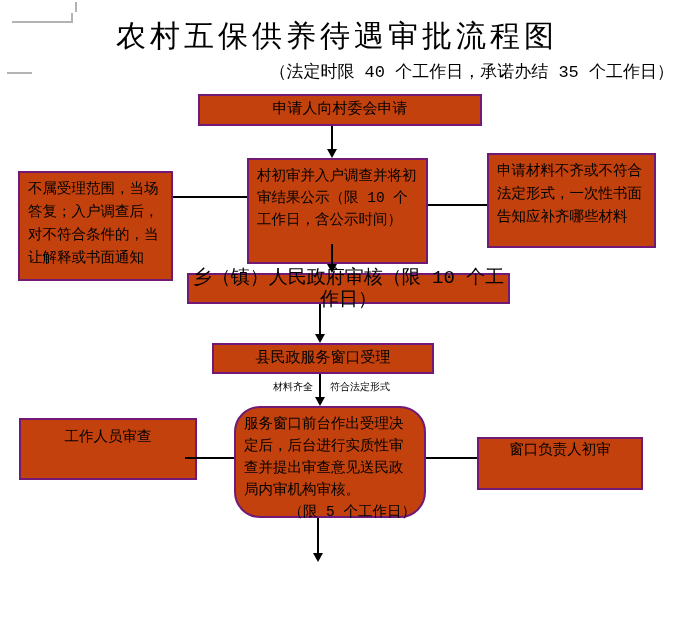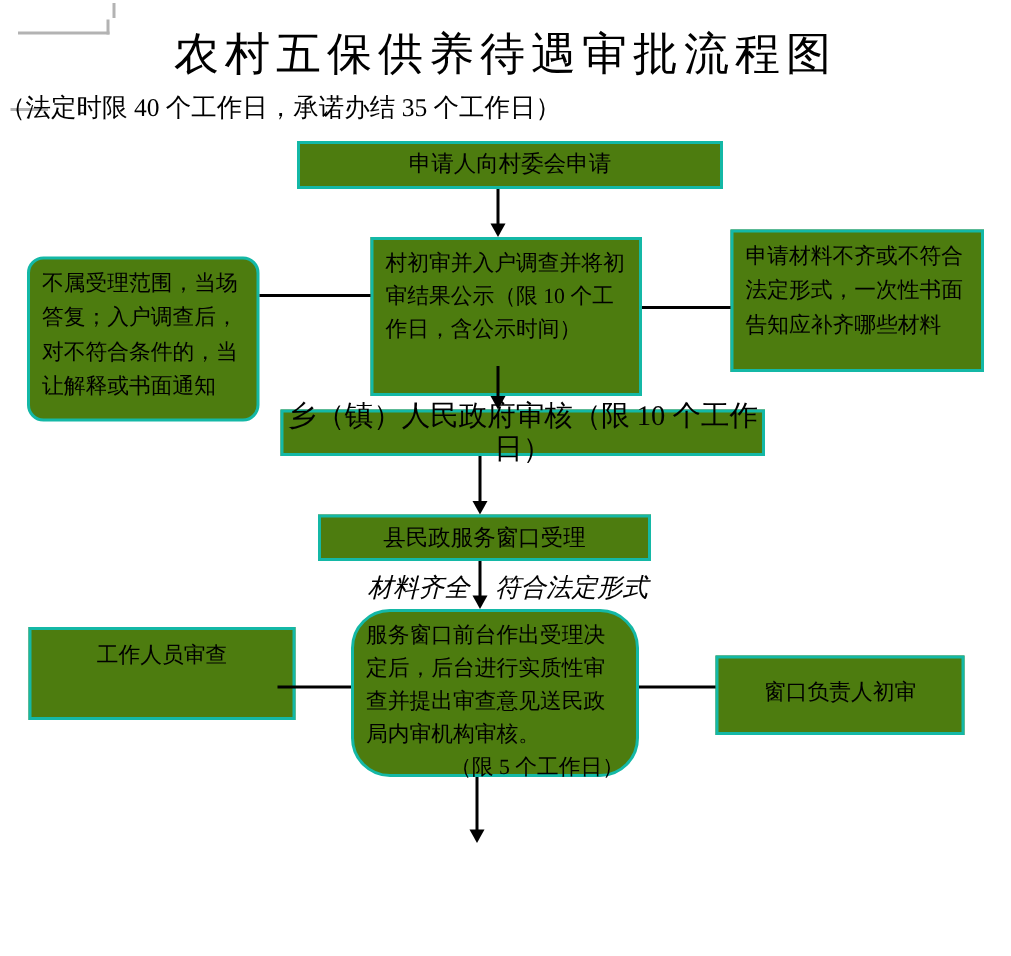--- a/index.html
+++ b/index.html
@@ -5,36 +5,36 @@
   html,body{margin:0;padding:0;background:#ffffff;}
   #canvas{
     position:relative;width:674px;height:637px;background:#ffffff;
     font-family:"Liberation Serif","DejaVu Serif",serif;color:#000;overflow:hidden;
   }
   .title{
     position:absolute;left:0;top:16px;width:674px;text-align:center;
     font-size:30px;letter-spacing:4px;white-space:nowrap;
   }
   .subtitle{
-    position:absolute;left:0;top:60px;width:674px;text-align:left;
-    font-size:17px;white-space:nowrap;
+    position:absolute;left:0;top:60px;width:674px;text-align:right;
+    font-size:17px;white-space:nowrap;font-family:Liberation Mono, monospace;
   }
   .box{
-    position:absolute;border:2px solid #14b8a6;background:#4d7c0f;box-sizing:border-box;
-    font-size:14.5px;line-height:22px;
+    position:absolute;border:2px solid #701a75;background:#c2410c;box-sizing:border-box;
+    font-size:14.5px;line-height:22px;font-family:Liberation Mono, monospace;
   }
   .box.center{display:flex;align-items:center;justify-content:center;text-align:center;}
   .box.topcenter{text-align:center;}
   .pad{padding:5px 8px;}
   .limit{display:block;text-align:right;}
   .vl{position:absolute;width:2px;background:#000;}
   .hl{position:absolute;height:2px;background:#000;}
   .ah{position:absolute;width:0;height:0;border-left:5px solid transparent;
       border-right:5px solid transparent;border-top:9px solid #000;}
-  .branchlabel{position:absolute;font-size:17px;white-space:nowrap;font-style:italic;}
+  .branchlabel{position:absolute;font-size:10px;white-space:nowrap;}
   .artifact{position:absolute;background:#b3b3b3;}
 </style>
 </head>
 <body>
 
 <div id="canvas">
 
   <div class="artifact" style="left:7px;top:72px;width:25px;height:2px;"></div>
   <div class="artifact" style="left:12px;top:21px;width:61px;height:2px;"></div>
   <div class="artifact" style="left:71px;top:13px;width:2px;height:10px;"></div>
@@ -43,21 +43,21 @@
   <div class="title">农村五保供养待遇审批流程图</div>
   <div class="subtitle">（法定时限 40 个工作日，承诺办结 35 个工作日）</div>
 
   <div class="box center" style="left:198px;top:94px;width:284px;height:32px;font-size:15px;">
     <span>申请人向村委会申请</span>
   </div>
 
   <div class="vl" style="left:331px;top:126px;height:25px;"></div>
   <div class="ah" style="left:327px;top:149px;"></div>
 
-  <div class="box pad" style="left:18px;top:171px;width:155px;height:110px;line-height:23px;border-radius:11px;">
+  <div class="box pad" style="left:18px;top:171px;width:155px;height:110px;line-height:23px;">
     <span>不属受理范围，当场答复；入户调查后，对不符合条件的，当让解释或书面通知</span>
   </div>
 
   <div class="box pad" style="left:247px;top:158px;width:181px;height:106px;">
     <span>村初审并入户调查并将初审结果公示（限 10 个工作日，含公示时间）</span>
   </div>
 
   <div class="box pad" style="left:487px;top:153px;width:169px;height:95px;line-height:23px;">
     <span>申请材料不齐或不符合法定形式，一次性书面告知应补齐哪些材料</span>
   </div>
@@ -86,21 +86,21 @@
 
   <div class="box topcenter" style="left:19px;top:418px;width:178px;height:62px;padding-top:6px;">
     <span>工作人员审查</span>
   </div>
 
   <div class="box pad" style="left:234px;top:406px;width:192px;height:112px;border-radius:26px;">
     <span>服务窗口前台作出受理决定后，后台进行实质性审查并提出审查意见送民政局内审机构审核。</span>
     <span class="limit">（限 5 个工作日）</span>
   </div>
 
-  <div class="box topcenter" style="left:477px;top:437px;width:166px;height:53px;padding-top:12px;">
+  <div class="box topcenter" style="left:477px;top:437px;width:166px;height:53px;padding-top:0;">
     <span>窗口负责人初审</span>
   </div>
 
   <div class="hl" style="left:185px;top:457px;width:49px;"></div>
   <div class="hl" style="left:426px;top:457px;width:51px;"></div>
 
   <div class="vl" style="left:317px;top:518px;height:37px;"></div>
   <div class="ah" style="left:313px;top:553px;"></div>
 
 

